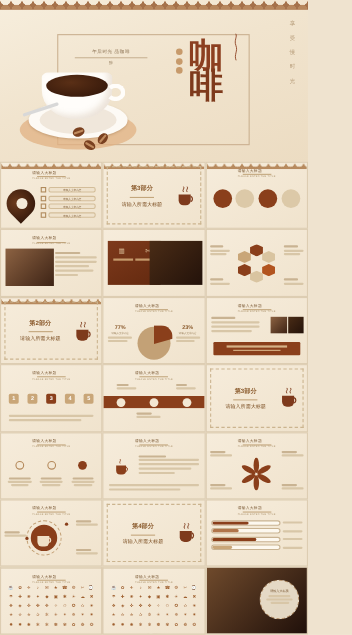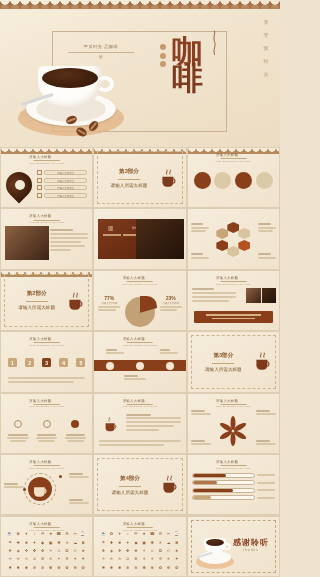--- a/index.html
+++ b/index.html
@@ -743,30 +743,15 @@
           <span>✻</span>
           <span>✼</span>
           <span>✽</span>
           <span>✾</span>
           <span>✿</span>
           <span>❁</span>
           <span>❂</span>
       </div>
     </div>
 
-    <div class="slide">
-      <div class="stitch" style="border-color:#c2a87f;"></div>
-      <div style="position:absolute;left:6px;bottom:4px;width:42px;height:40px;">
-        <div style="position:absolute;left:2px;top:22px;width:38px;height:15px;border-radius:50%;background:#e8bb8c;opacity:.8;"></div>
-        <div style="position:absolute;left:5px;top:19px;width:32px;height:13px;border-radius:50%;background:#fdfaf5;"></div>
-        <div style="position:absolute;left:10px;top:6px;width:22px;height:16px;background:#fffdfa;border-radius:3px 3px 12px 12px;"></div>
-        <div style="position:absolute;left:12px;top:7px;width:18px;height:7px;border-radius:50%;background:radial-gradient(ellipse at 40% 35%,#5a2f16,#2c1308);"></div>
-        <div style="position:absolute;left:29px;top:11px;width:8px;height:7px;border:2px solid #fffdfa;border-radius:50%;border-left-color:transparent;"></div>
-        <div style="position:absolute;left:3px;top:22px;width:16px;height:2px;background:#dcdcdc;border-radius:1px;transform:rotate(-16deg);"></div>
-      </div>
-      <div style="position:absolute;right:10px;top:20px;text-align:center;">
-        <div class="thanks-cn">感谢聆听</div>
-        <div class="thanks-en">thanks</div>
-      </div>
-    </div>
   </div>
 
 </div>
 
 </body></html>

